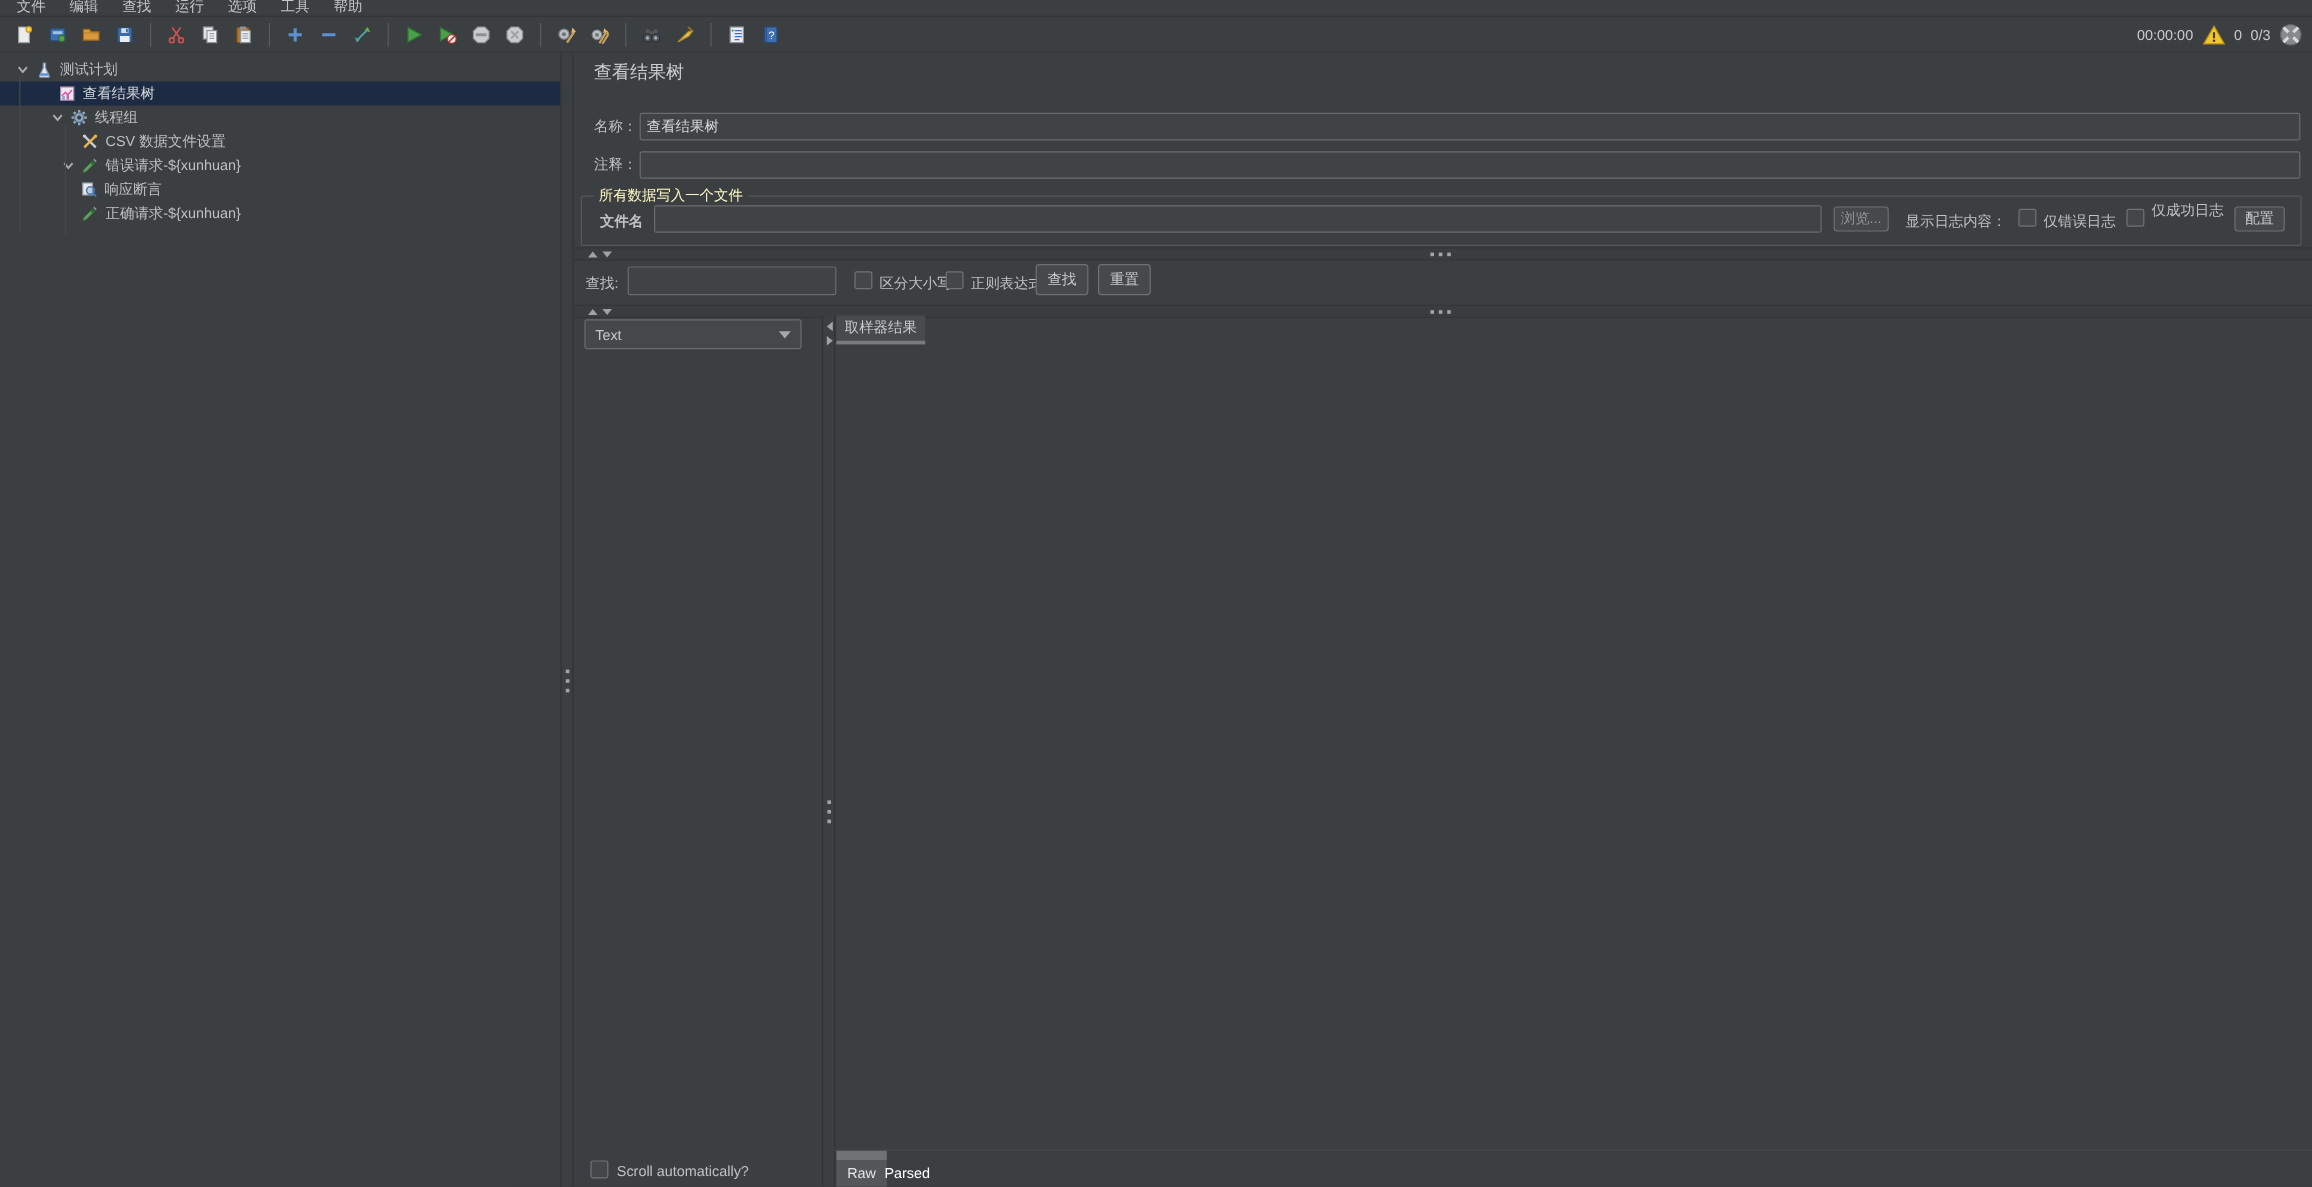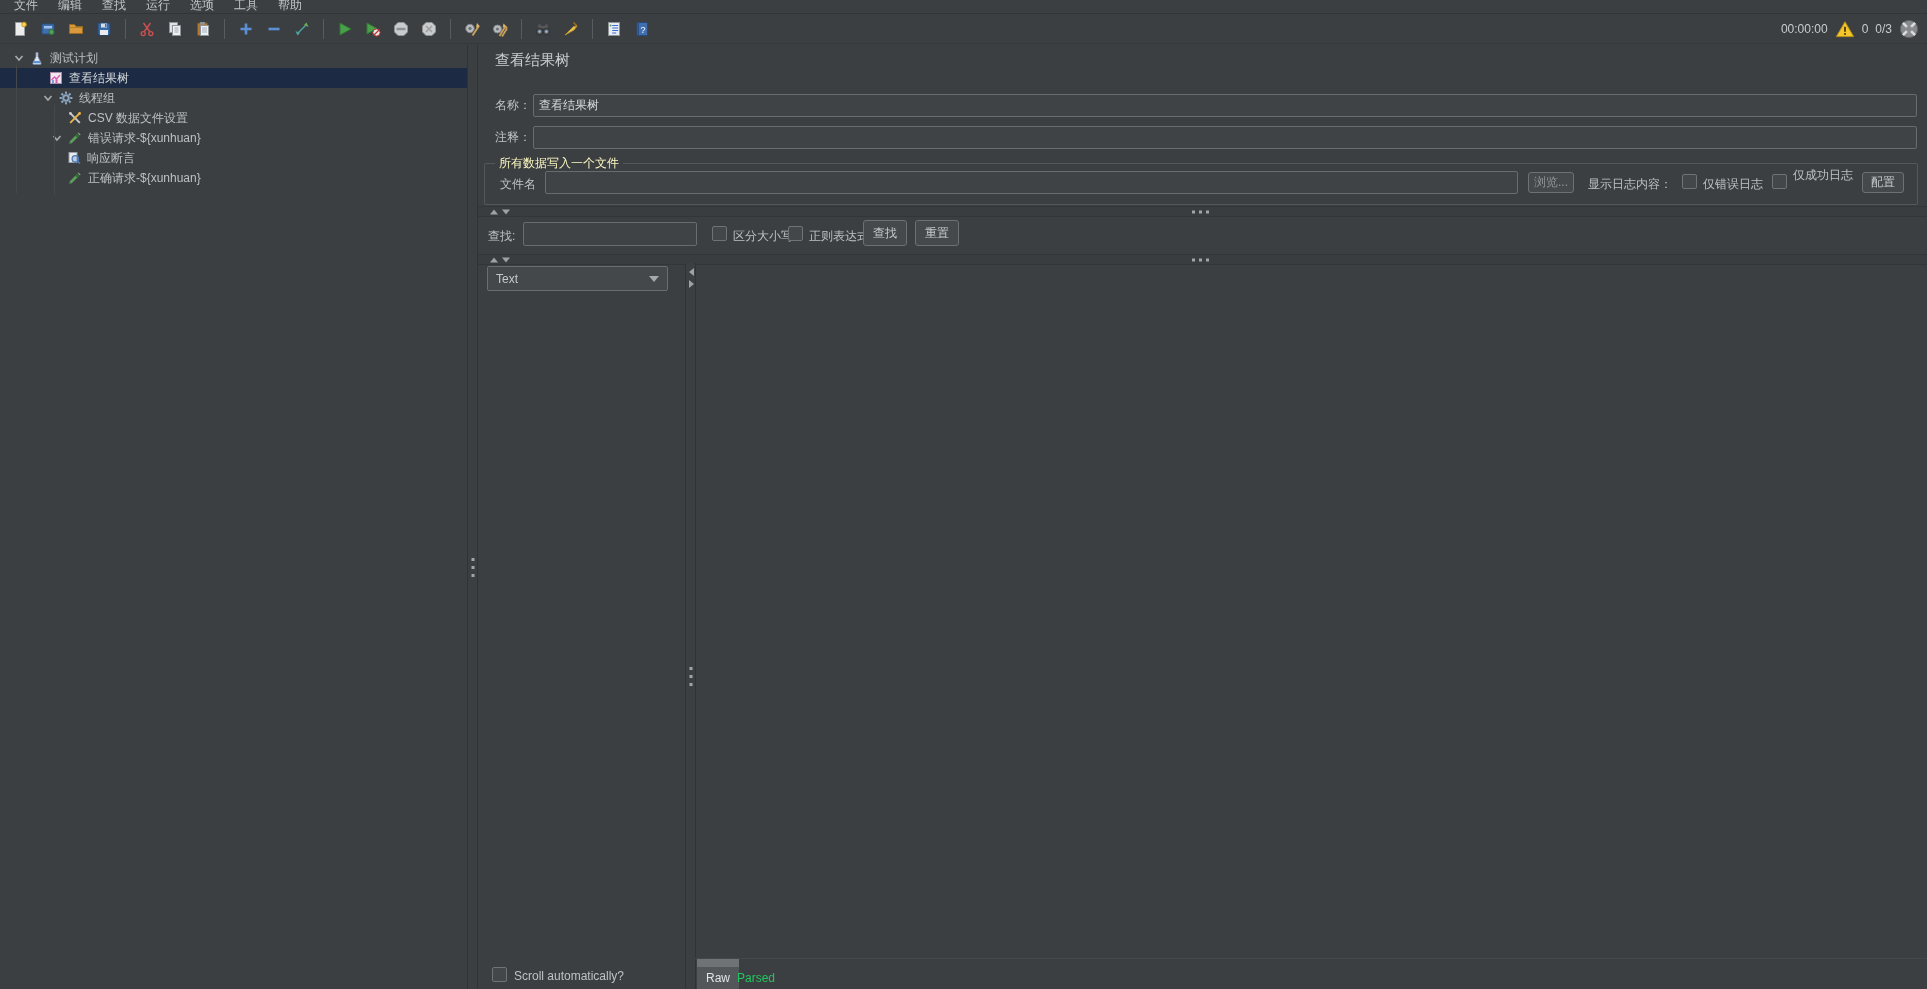--- a/index.html
+++ b/index.html
@@ -60,21 +60,21 @@
          align-items:center;padding:0 8px;font-size:12px;color:#c6c9cb;}
   .combo .arrow{margin-left:auto;width:0;height:0;border-left:5px solid transparent;
          border-right:5px solid transparent;border-top:6px solid #a6a9ab;}
   #lower{position:absolute;left:0;top:218px;right:0;bottom:0;}
   #tabbar-top{position:absolute;left:217px;top:0;right:0;height:24px;}
   .tab-active{position:absolute;left:2px;top:0;height:24px;padding:0 7px;background:#484b4d;
       border-bottom:3px solid #787c7f;box-sizing:border-box;display:flex;align-items:center;
       font-size:12px;color:#c9cccf;}
   #bottombar{position:absolute;left:217px;right:0;bottom:0;height:31px;border-top:1px solid #45484a;box-sizing:border-box;}
   .btab{position:absolute;top:0;height:100%;display:flex;align-items:flex-end;justify-content:center;
-        font-size:12px;color:#22c55e;padding-bottom:4px;box-sizing:border-box;}
+        font-size:12px;color:#ffffff;padding-bottom:4px;box-sizing:border-box;}
   .btab.selected{background:linear-gradient(#707375 0 8px,#545759 8px);color:#e2e5e7;}
   #scroll-row{position:absolute;left:0;bottom:0;height:26px;width:207px;}
 </style>
 </head>
 <body>
 
 <div id="app">
 
   <div id="menubar">
       <span class="menu-item">文件</span>
@@ -415,21 +415,21 @@
 
     <span class="lbl" style="left:17px;top:52px;text-align:center;">名称：</span>
     <input class="inp" style="left: 55px; top: 49px; width: 1384px; height: 23px;" value="查看结果树">
 
     <span class="lbl" style="left:17px;top:84px;">注释：</span>
     <input class="inp" style="left: 55px; top: 81px; width: 1384px; height: 23px;" value="">
 
     <fieldset class="group">
       <legend>所有数据写入一个文件</legend>
     </fieldset>
-    <span class="lbl" style="left:22px;top:131px;">文件名</span>
+    <span class="lbl" style="left:22px;top:131px;font-weight:bold;">文件名</span>
     <input class="inp" style="left: 67px; top: 126px; width: 973px; height: 23px;" value="">
     <div class="btn dim" style="left:1050px;top:127px;width:46px;height:21px;">浏览...</div>
     <span class="lbl" style="left:1110px;top:131px;">显示日志内容：</span>
     <span class="cb" style="left:1204px;top:129px;"></span>
     <span class="lbl" style="left:1225px;top:131px;">仅错误日志</span>
     <span class="cb" style="left:1294px;top:129px;"></span>
     <span class="lbl" style="left:1315px;top:122px;">仅成功日志</span>
     <div class="btn" style="left:1384px;top:127px;width:42px;height:21px;">配置</div>
 
     <div class="hsplit" style="top:161px;">
@@ -481,20 +481,23 @@
           <span class="tri tri-left"></span>
           <span class="tri tri-right"></span>
         </div>
         <div class="vdots" style="top:404px;">
           <span class="dot"></span>
             <span class="dot"></span>
             <span class="dot"></span>
         </div>
       </div>
 
+      <div id="tabbar-top">
+        <div class="tab-active">取样器结果</div>
+      </div>
 
       <div id="bottombar">
         <div class="btab selected" style="left:2px;width:42px;">Raw</div>
         <div class="btab" style="left:36px;width:50px;">Parsed</div>
       </div>
     </div>
   </div>
 </div>
 
 </body></html>

